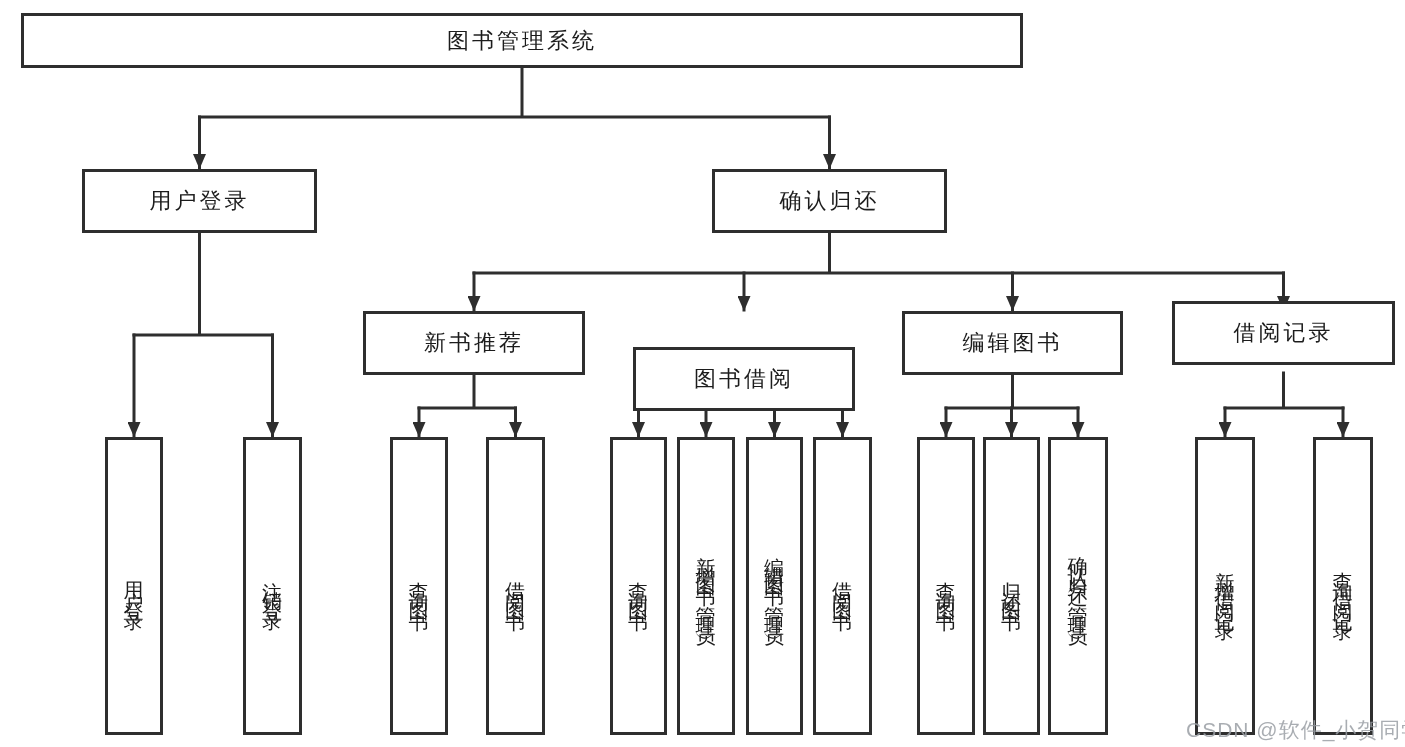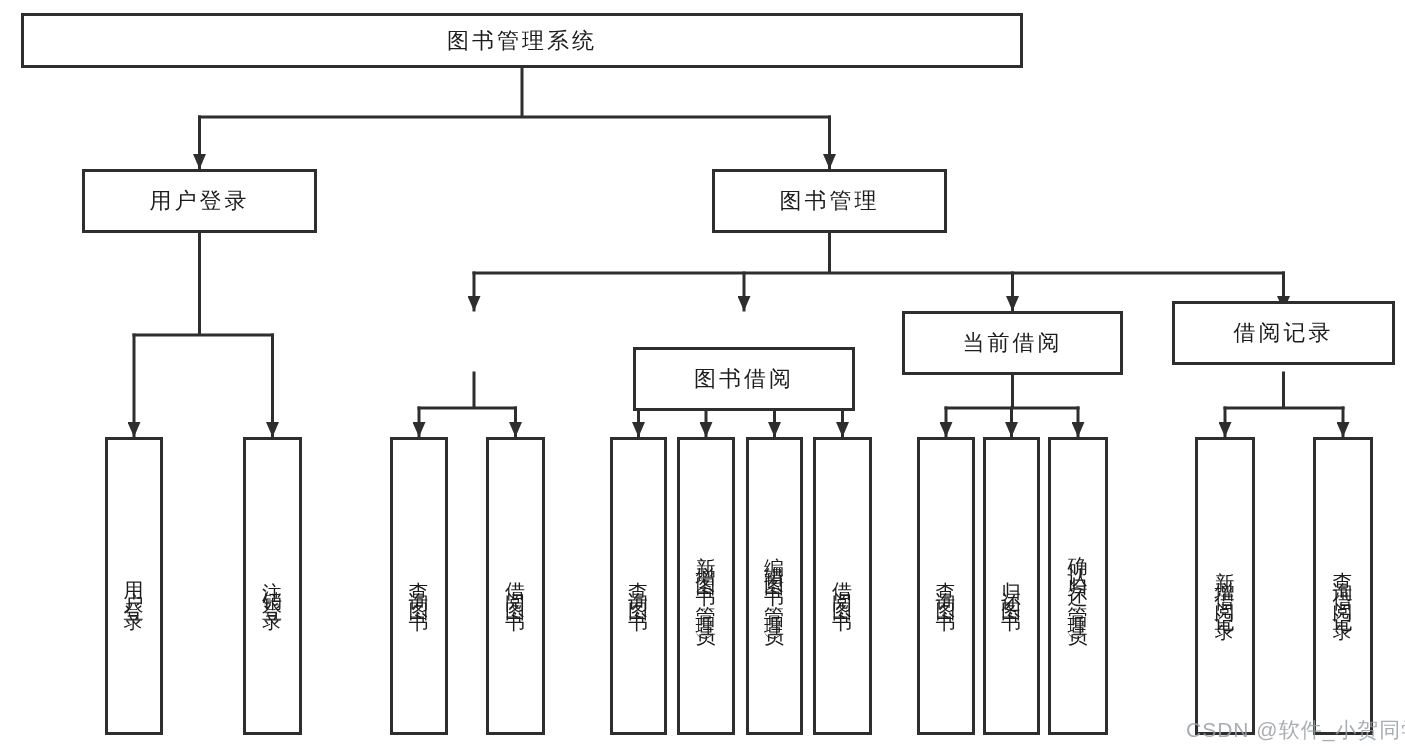--- a/index.html
+++ b/index.html
@@ -96,28 +96,31 @@
   </svg>
 
   <div class="node h" style="left:21px; top:13px; width:1002px; height:55px;">
     <span class="label">图书管理系统</span>
   </div>
 
   <div class="node h" style="left:82px; top:169px; width:235px; height:64px;">
     <span class="label">用户登录</span>
   </div>
   <div class="node h" style="left:712px; top:169px; width:235px; height:64px;">
-    <span class="label">图书管理</span>
+    <span class="label">确认归还</span>
   </div>
 
+  <div class="node h" style="left:363px; top:311px; width:222px; height:64px;">
+    <span class="label">新书推荐</span>
+  </div>
   <div class="node h" style="left:633px; top:311px; width:222px; height:64px;margin-top:36px;">
     <span class="label">图书借阅</span>
   </div>
   <div class="node h" style="left:902px; top:311px; width:221px; height:64px;">
-    <span class="label">当前借阅</span>
+    <span class="label">编辑图书</span>
   </div>
   <div class="node h" style="left:1172px; top:301px; width:223px; height:64px;">
     <span class="label">借阅记录</span>
   </div>
 
   <div class="node v" style="left:105px; top:437px; width:58px; height:298px;">
     <span class="label">用户登录</span>
   </div>
   <div class="node v" style="left:243px; top:437px; width:59px; height:298px;">
     <span class="label">注销登录</span>

